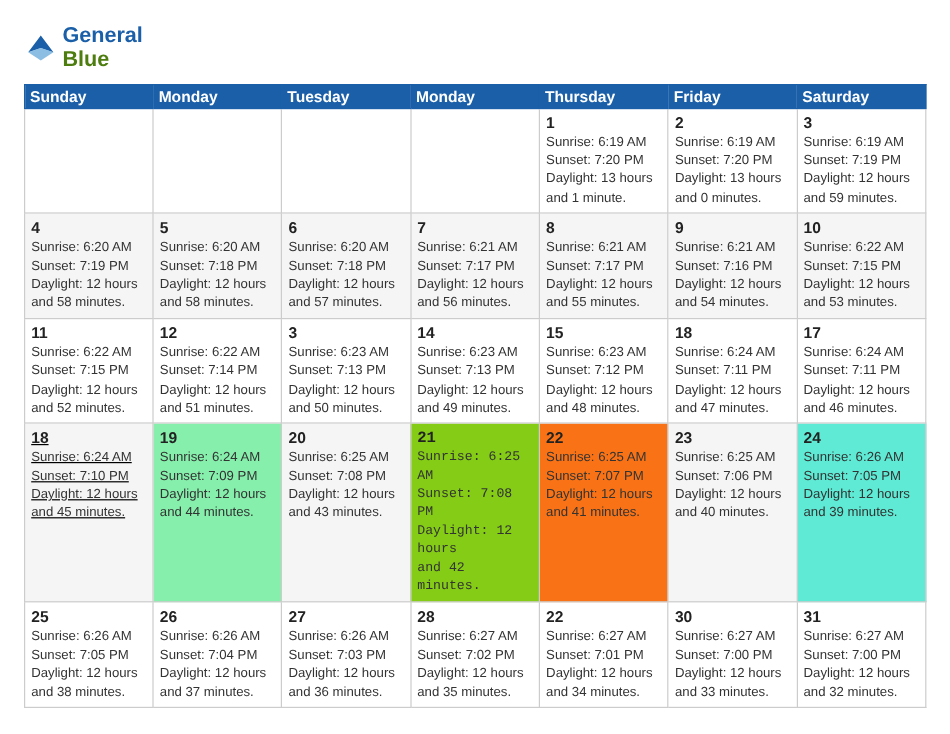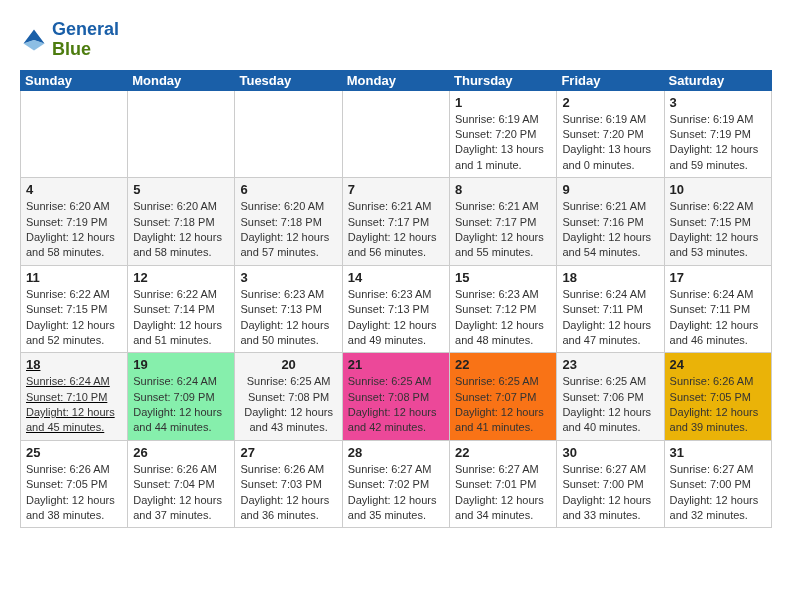--- a/index.html
+++ b/index.html
@@ -204,37 +204,37 @@
       </tr>
       <tr>
         <td style="background: rgb(245, 245, 245); text-decoration: underline;">
           <div class="day-num">18</div>
           <div class="day-info">Sunrise: 6:24 AM<br>Sunset: 7:10 PM<br>Daylight: 12 hours<br>and 45 minutes.</div>
         </td>
         <td style="background: #86efac;">
           <div class="day-num">19</div>
           <div class="day-info">Sunrise: 6:24 AM<br>Sunset: 7:09 PM<br>Daylight: 12 hours<br>and 44 minutes.</div>
         </td>
-        <td style="background: rgb(245, 245, 245); text-align: center;">
+        <td style="background: rgb(245, 245, 245);">
           <div class="day-num">20</div>
           <div class="day-info">Sunrise: 6:25 AM<br>Sunset: 7:08 PM<br>Daylight: 12 hours<br>and 43 minutes.</div>
         </td>
-        <td style="background: #ec4899;">
+        <td style="background: #84cc16; font-family: Liberation Mono, monospace;">
           <div class="day-num">21</div>
           <div class="day-info">Sunrise: 6:25 AM<br>Sunset: 7:08 PM<br>Daylight: 12 hours<br>and 42 minutes.</div>
         </td>
         <td style="background: #f97316;">
           <div class="day-num">22</div>
           <div class="day-info">Sunrise: 6:25 AM<br>Sunset: 7:07 PM<br>Daylight: 12 hours<br>and 41 minutes.</div>
         </td>
         <td style="background: rgb(245, 245, 245);">
           <div class="day-num">23</div>
           <div class="day-info">Sunrise: 6:25 AM<br>Sunset: 7:06 PM<br>Daylight: 12 hours<br>and 40 minutes.</div>
         </td>
-        <td style="background: #eab308;">
+        <td style="background: #5eead4;">
           <div class="day-num">24</div>
           <div class="day-info">Sunrise: 6:26 AM<br>Sunset: 7:05 PM<br>Daylight: 12 hours<br>and 39 minutes.</div>
         </td>
       </tr>
       <tr>
         <td>
           <div class="day-num">25</div>
           <div class="day-info">Sunrise: 6:26 AM<br>Sunset: 7:05 PM<br>Daylight: 12 hours<br>and 38 minutes.</div>
         </td>
         <td>

